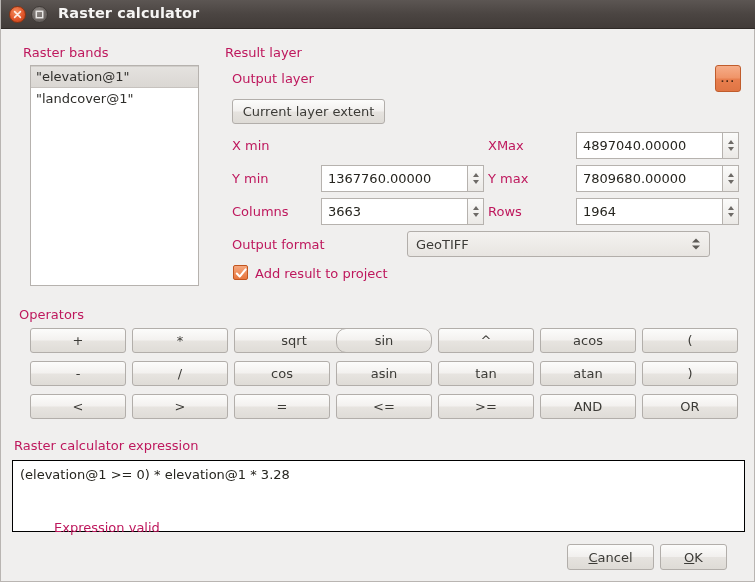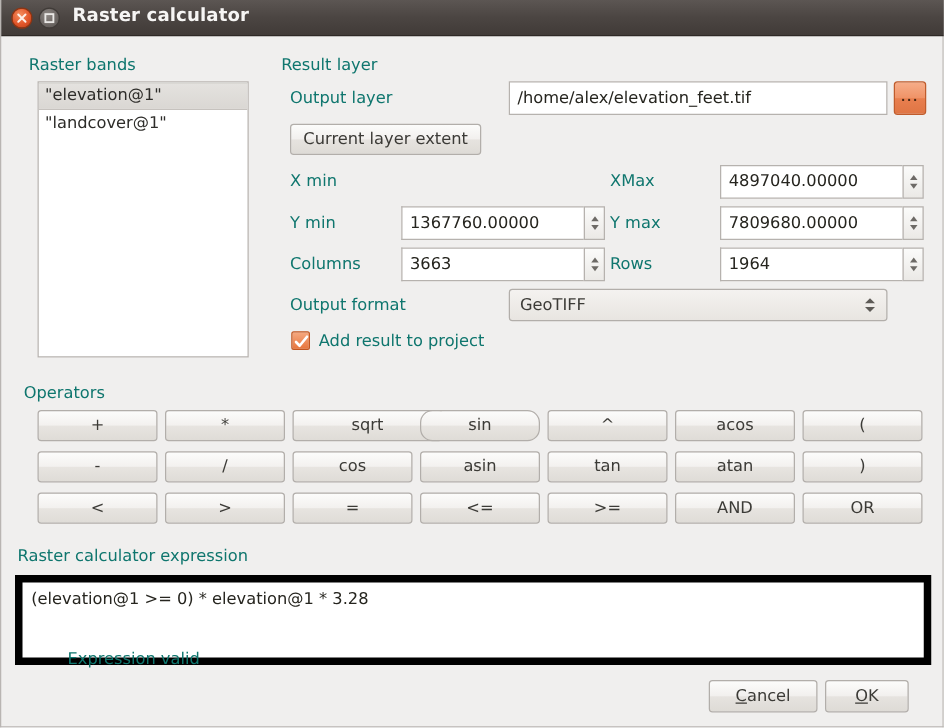--- a/index.html
+++ b/index.html
@@ -47,21 +47,21 @@
     color: #f6f5f4;
     font-size: 14.5px;
     font-weight: bold;
     letter-spacing: .1px;
   }
 
   
   .lbl {
     position: absolute;
     font-size: 13px;
-    color: #0f766e;
+    color: #be185d;
     white-space: nowrap;
   }
 
   
   #bands-list {
     position: absolute; left: 29px; top: 65px;
     width: 169px; height: 221px;
     background: #ffffff;
     border: 1px solid #b6b2ae;
     box-sizing: border-box;
@@ -196,21 +196,21 @@
     font-size: 13px;
     color: #3c3b37;
     display: flex; align-items: center; justify-content: center;
   }
 
   
   #expr-box {
     position: absolute; left: 11px; top: 460px;
     width: 733px; height: 72px;
     background: #ffffff;
-    border: 6px solid #000000;
+    border: 1px solid #000000;
     box-sizing: border-box;
     padding: 6px 7px;
     font-size: 13px;
     color: #26251f;
     white-space: pre-wrap;
     overflow: hidden;
   }
 
   #status-text { left: 13px; top: 520px; margin-left: 40px; }
 
@@ -239,21 +239,20 @@
 
   <div id="bands-list">
     <div class="band-item selected">"elevation@1"</div>
     <div class="band-item">"landcover@1"</div>
   </div>
 
   <div class="lbl" style="left:224px; top:45px;">Result layer</div>
 
   <div class="lbl" style="left:231px; top:71px;">Output layer</div>
 
-  <div class="txtfield" style="left:406px; top:65px; width:303px; height:27px;" placeholder="">/home/alex/elevation_feet.tif</div>
 
   <div id="browse-btn">
     <span class="dots">...</span>
   </div>
 
   <div class="btn" style="left:231px; top:99px; width:153px; height:25px;">Current layer extent</div>
 
   <div class="lbl" style="left:231px; top:138px;">X min</div>
   <div class="lbl" style="left:487px; top:138px;">XMax</div>
   <div class="spinbox" style="left:575px; top:132px; width:163px; height:27px;">

